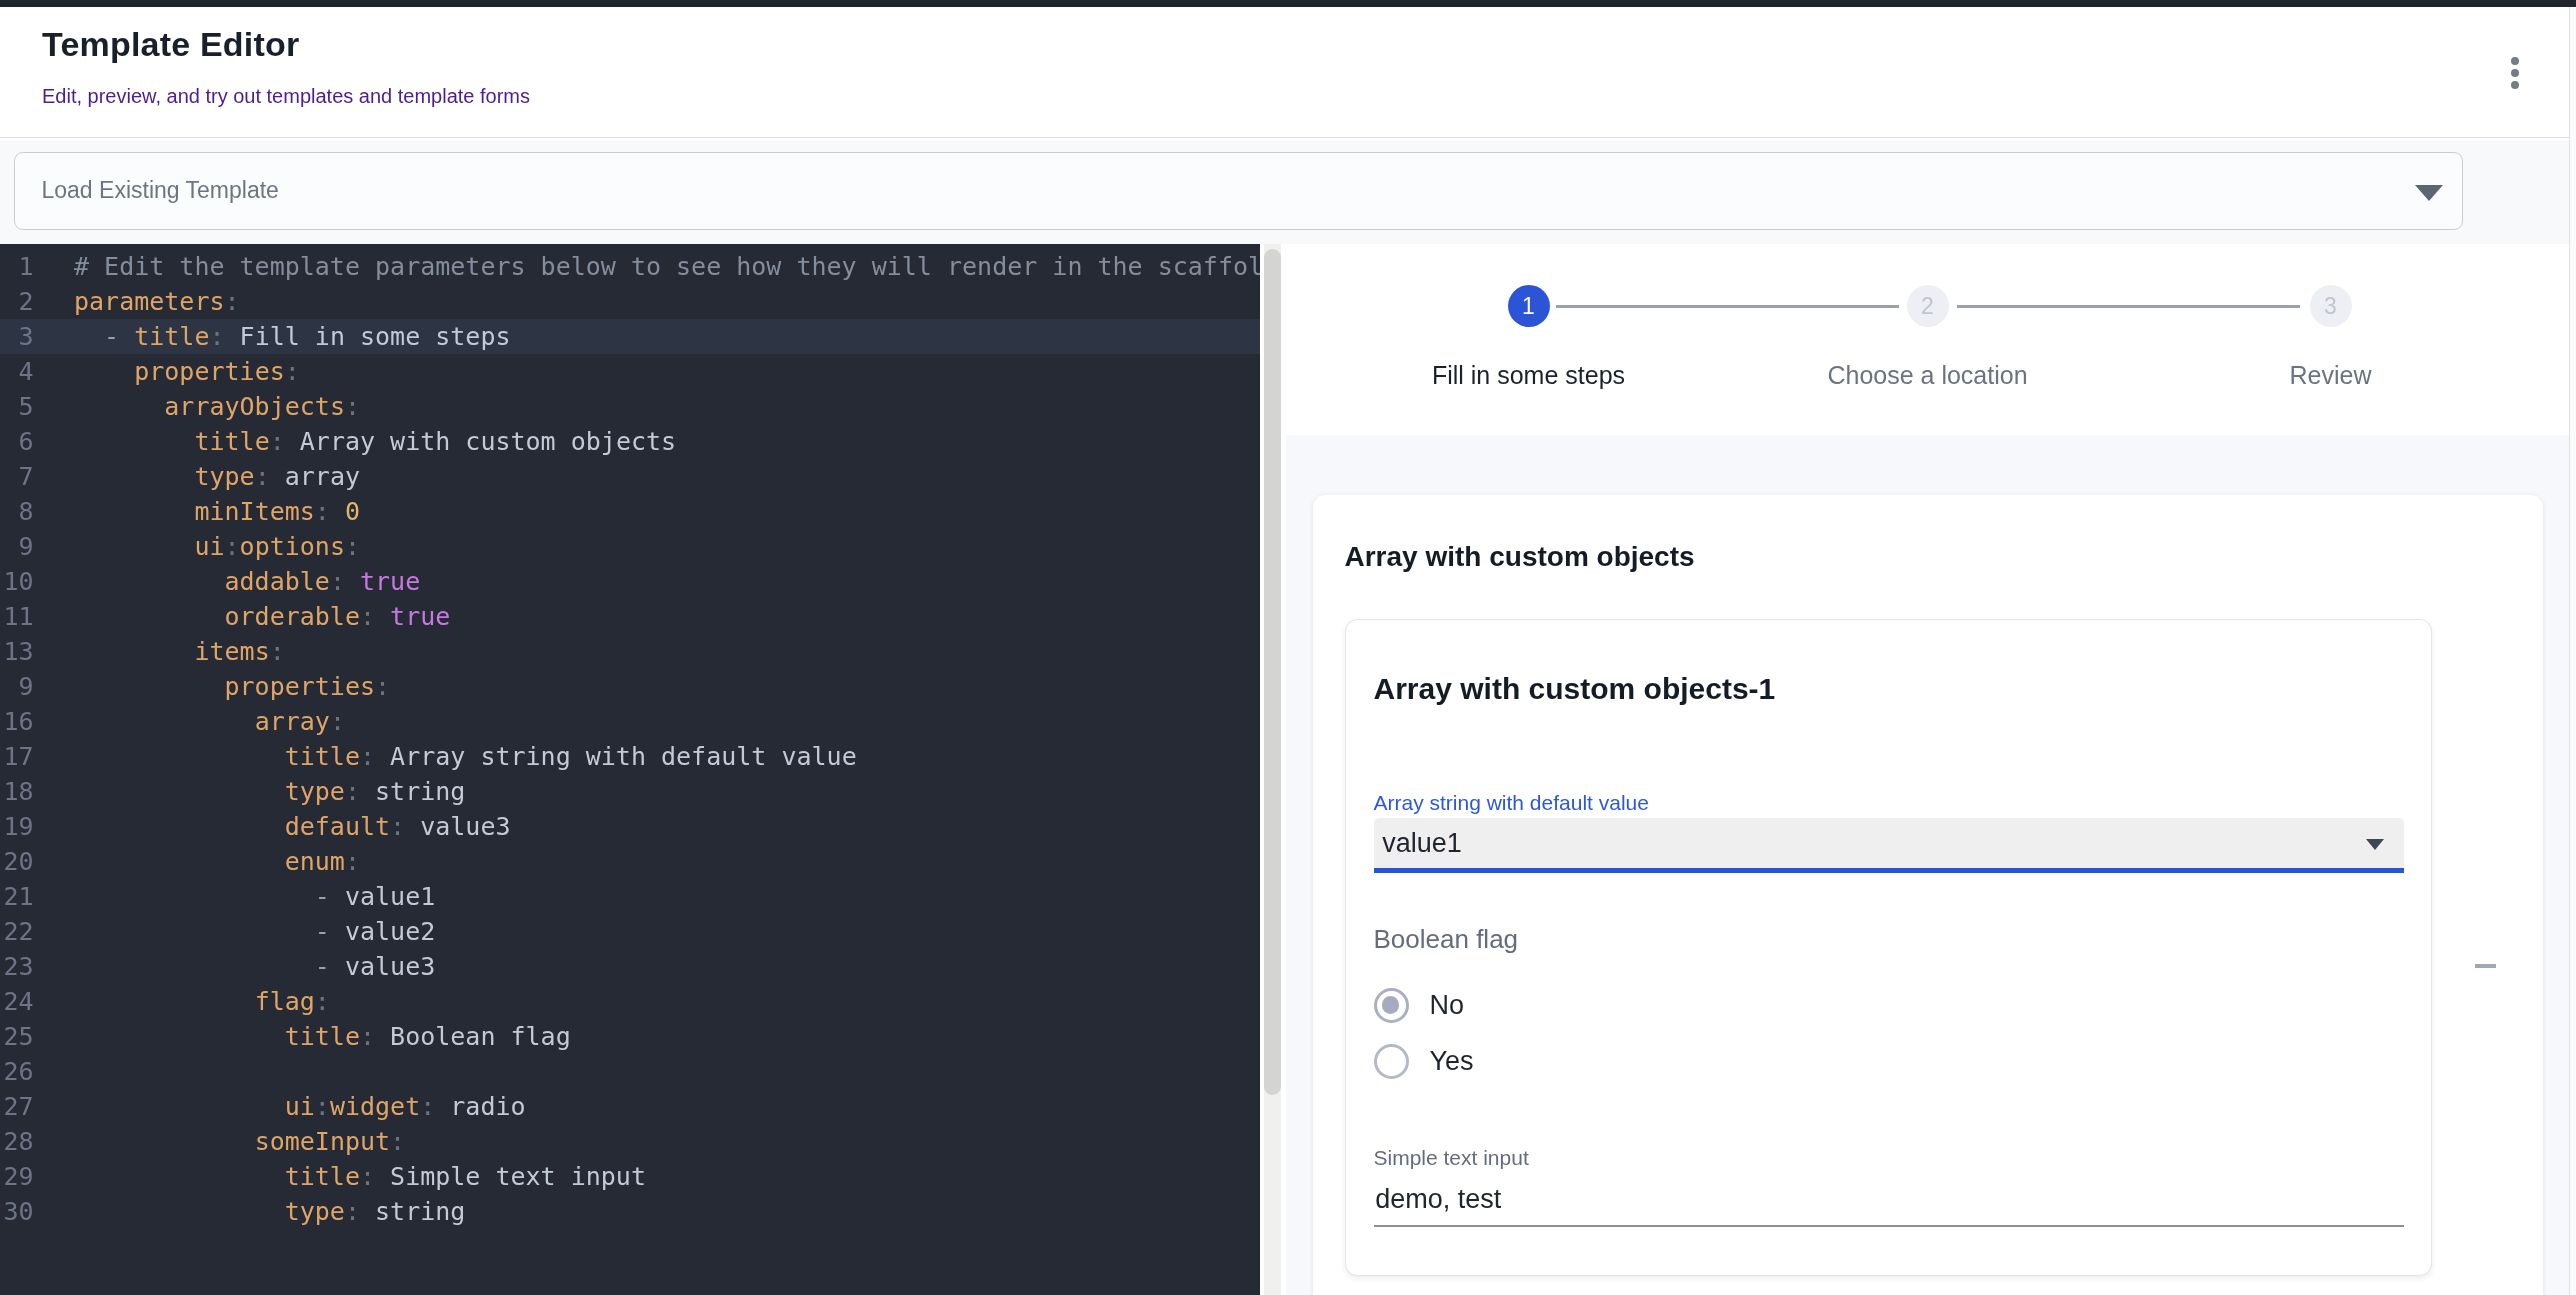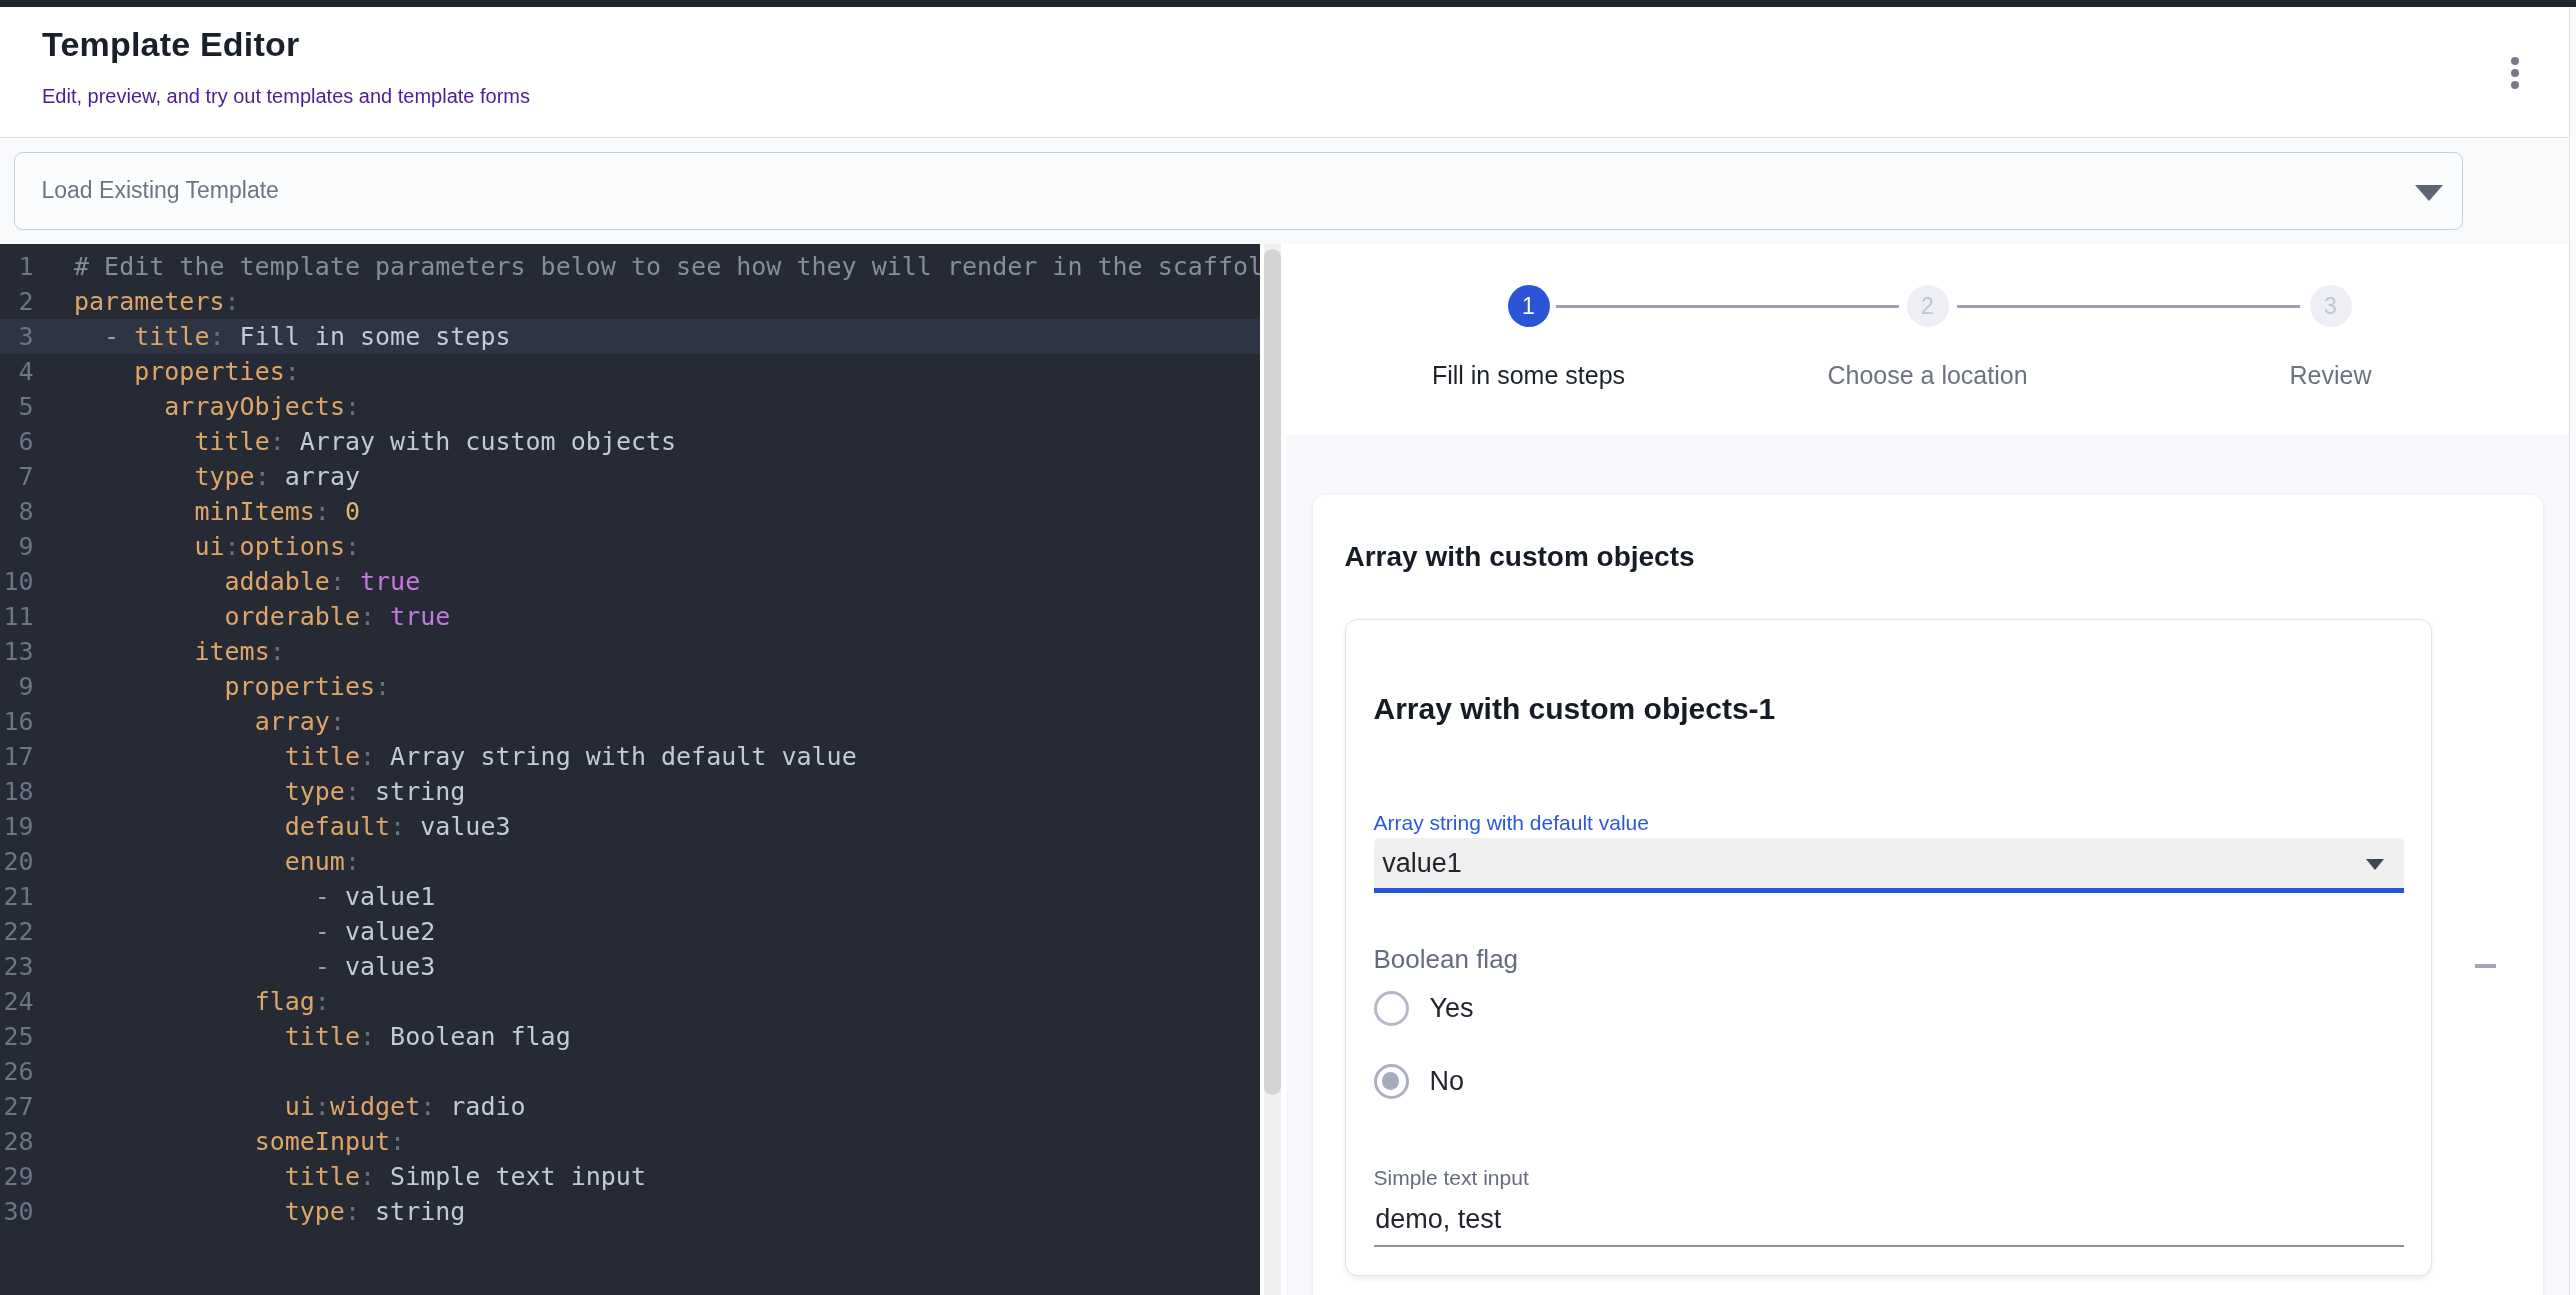--- a/index.html
+++ b/index.html
@@ -74,21 +74,21 @@
   .conn1 { left:270px; width:343px; }
   .conn2 { left:671px; width:343px; }
 
   
   .form-area { position:absolute; left:0; top:191px; width:1290px; height:860px; background:#f7f8fb; }
   .outer-card { position:absolute; left:26.5px; top:60px; width:1230px; height:830px; background:#ffffff;
                 border-radius:12.4px; box-shadow:0 1.8px 5.3px rgba(25,32,46,.10); }
   .outer-title { position:absolute; left:32px; top:46px; font-size:28px; font-weight:700; color:#161c26; }
   .inner-card { position:absolute; left:32px; top:124px; width:1087px; height:657px; background:#ffffff;
                 border:1.8px solid #e2e4e9; border-radius:12.4px; box-shadow:0 2.7px 5.3px rgba(25,32,46,.08);
-                padding:71px 28px 0 28px; }
+                padding:51px 28px 0 28px; }
   .inner-title { font-size:30px; font-weight:700; color:#161c26; line-height:35px; }
 
   .field-label-blue { margin-top:85px; font-size:21px; color:#2c58dc; line-height:23px; }
   .select { position:relative; margin-top:3.5px; width:1030px; height:55px; background:#efefef;
             border-radius:5.3px 5.3px 0 0; border-bottom:5.3px solid #2456d6; cursor:pointer; }
   .select .value { position:absolute; left:8.8px; top:10.6px; font-size:27px; color:#20252e; }
   .select .caret { position:absolute; right:19.4px; top:21px; width:0; height:0;
                    border-left:9.7px solid transparent; border-right:9.7px solid transparent;
                    border-top:11.5px solid #3f4654; }
 
@@ -205,30 +205,30 @@
         <div class="inner-card">
           <div class="inner-title">Array with custom objects-1</div>
 
           <div class="field-label-blue">Array string with default value</div>
           <div class="select">
             <span class="value">value1</span>
             <span class="caret"></span>
           </div>
 
           <div class="group-label">Boolean flag</div>
-          <div class="radio-row yes">
-            <span class="radio"></span>
-            <span class="radio-text">Yes</span>
-          </div>
           <div class="radio-row no">
             <span class="radio checked">
                 <span class="dot"></span>
               </span>
             <span class="radio-text">No</span>
           </div>
+          <div class="radio-row yes">
+            <span class="radio"></span>
+            <span class="radio-text">Yes</span>
+          </div>
 
           <div class="field-label-gray">Simple text input</div>
           <input class="text-input" type="text" value="demo, test" style="">
         </div>
 
         <button class="remove-btn">
           <i></i>
         </button>
       </div>
     </div>

